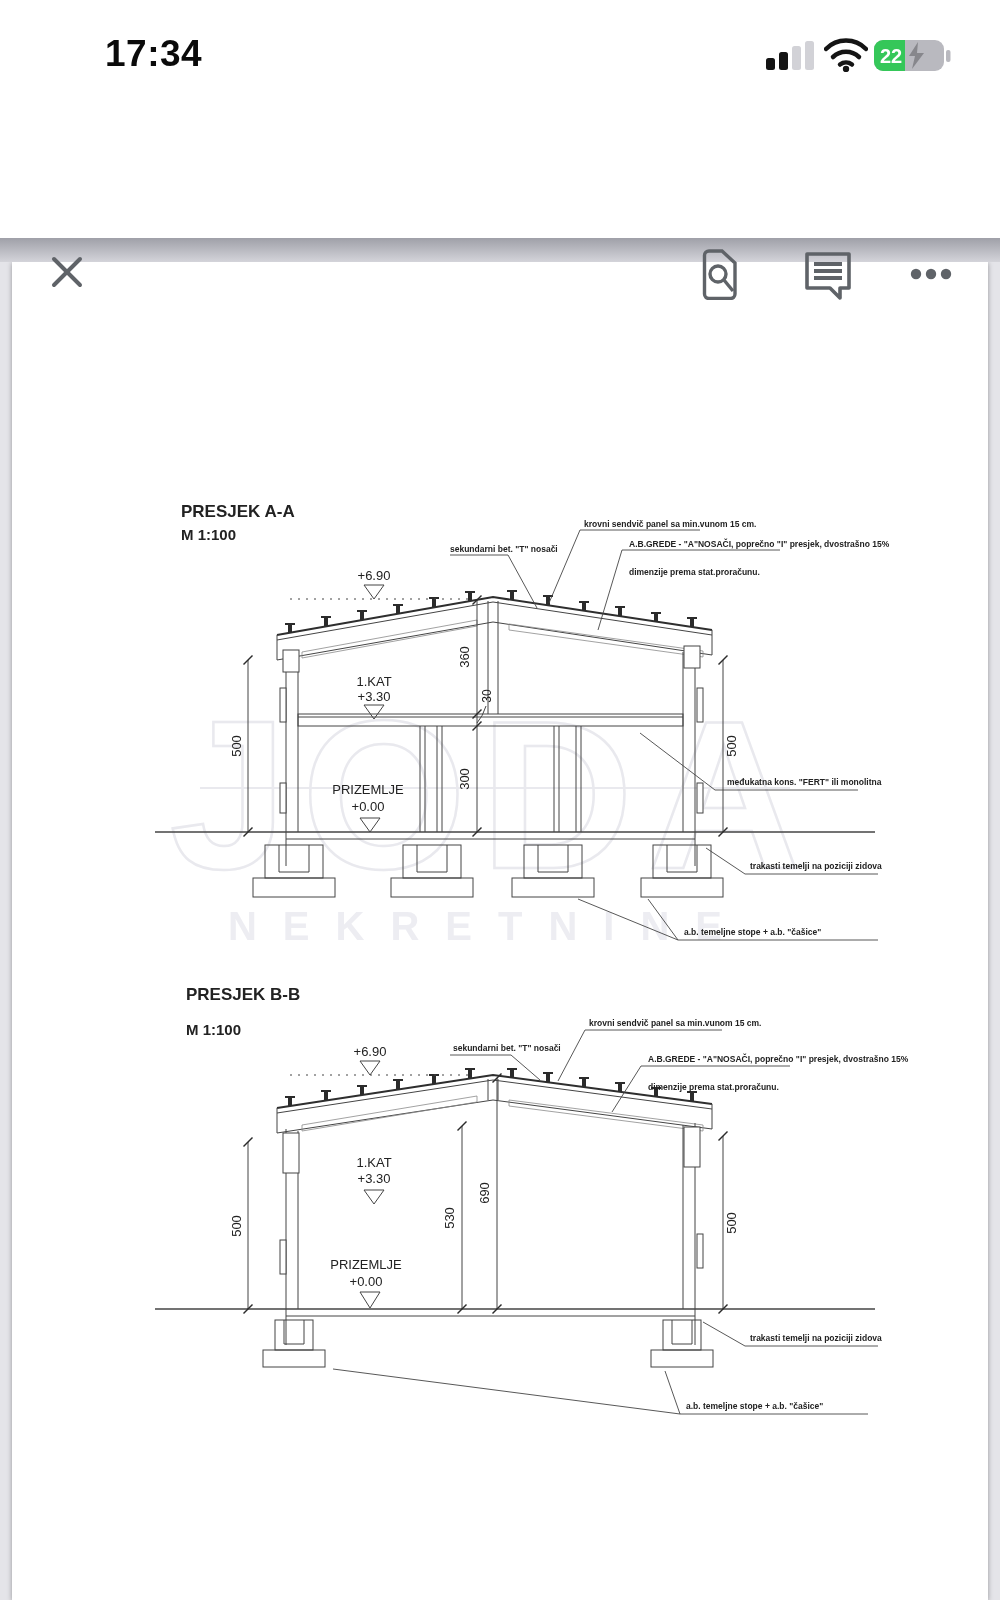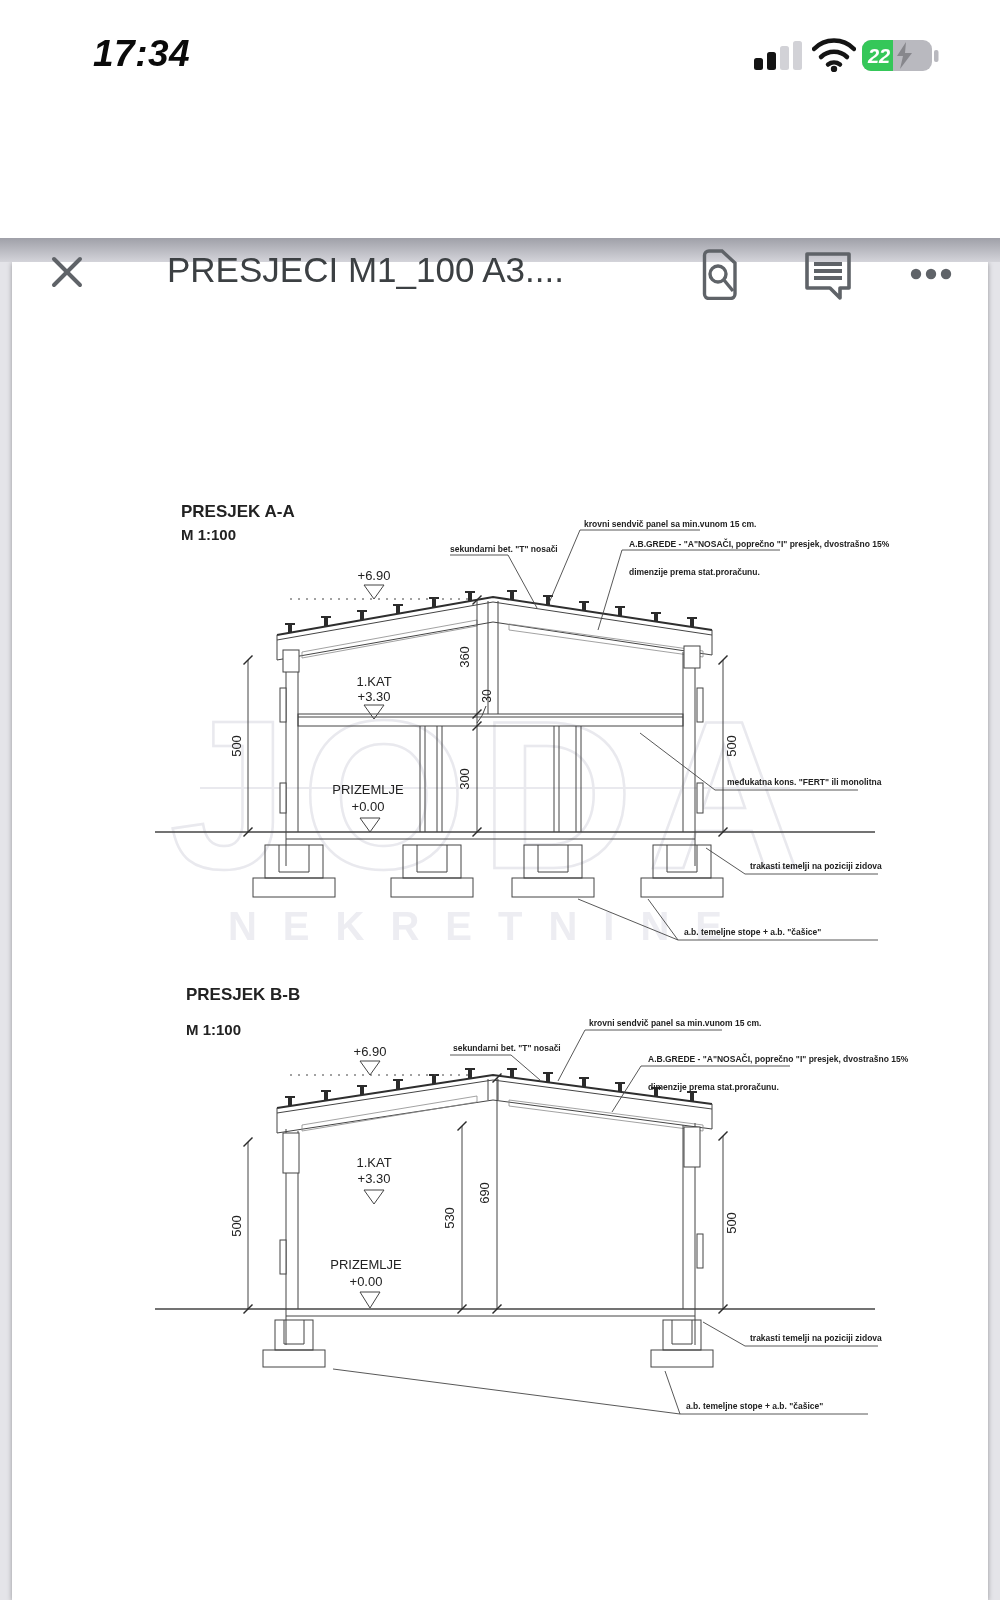--- a/index.html
+++ b/index.html
@@ -1,21 +1,21 @@
 <!DOCTYPE html>
 <html><head>
 <meta charset="utf-8">
 <style>
   html,body{margin:0;padding:0;}
   body{
     width:1000px;height:1600px;position:relative;overflow:hidden;
     font-family:"Liberation Sans",sans-serif;background:#ffffff;
   }
   
-  .status-bar{position:absolute;left:0;top:0;width:888px;height:100px;background:#fff;font-style:italic;}
+  .status-bar{position:absolute;left:12px;top:0;width:888px;height:100px;background:#fff;}
   .time{position:absolute;left:93px;top:33px;font-size:37px;font-weight:700;color:#0a0a0a;letter-spacing:.5px;}
   
   .header{position:absolute;left:0;top:100px;width:1000px;height:138px;background:#fff;}
   .close-btn{position:absolute;left:48px;top:153px;width:38px;height:38px;cursor:pointer;}
   .doc-title{position:absolute;left:167px;top:150px;width:470px;font-size:35px;color:#3c4043;white-space:nowrap;overflow:hidden;}
   .hdr-btn{position:absolute;cursor:pointer;}
   
   .content-bg{position:absolute;left:0;top:238px;width:1000px;height:1362px;background:#e4e4e9;}
   .gap-band{position:absolute;left:0;top:238px;width:1000px;height:24px;
     background:linear-gradient(#9fa0a8,#d4d4da);}
@@ -294,21 +294,20 @@
     <path d="M44,2 L35,16 h6 L38,29 L50,13 h-7 Z" fill="#87878c"></path>
     <rect x="72" y="10" width="4.5" height="12" rx="2" fill="#b9b9bf"></rect>
   </svg>
 </div>
 
 <div class="header">
   <svg class="close-btn" viewBox="0 0 38 38">
     <line x1="6" y1="6" x2="32" y2="32" stroke="#5f6368" stroke-width="4" stroke-linecap="round"></line>
     <line x1="32" y1="6" x2="6" y2="32" stroke="#5f6368" stroke-width="4" stroke-linecap="round"></line>
   </svg>
-  <div class="doc-title">PRESJECI M1_100 A3....</div>
   <svg class="hdr-btn" style="left:700px;top:148px" width="40" height="52" viewBox="0 0 40 52">
     <path d="M9,3 h13 l13,12 v31 a4.5,4.5 0 0 1 -4.5,4.5 h-21.5 a4.5,4.5 0 0 1 -4.5,-4.5 v-38.5 a4.5,4.5 0 0 1 4.5,-4.5 z" fill="none" stroke="#5f6368" stroke-width="3.4"></path>
     <circle cx="18" cy="26" r="8" fill="none" stroke="#5f6368" stroke-width="3.4"></circle>
     <line x1="24" y1="32" x2="33" y2="43" stroke="#5f6368" stroke-width="3.4"></line>
   </svg>
   <svg class="hdr-btn" style="left:803px;top:150px" width="50" height="50" viewBox="0 0 50 50">
     <path d="M4,4 h42 v34 h-9 v10 l-10,-10 h-23 z" fill="none" stroke="#5f6368" stroke-width="3.6" stroke-linejoin="round"></path>
     <rect x="11" y="12" width="28" height="4" fill="#5f6368"></rect>
     <rect x="11" y="19" width="28" height="4" fill="#5f6368"></rect>
     <rect x="11" y="26" width="28" height="4" fill="#5f6368"></rect>

